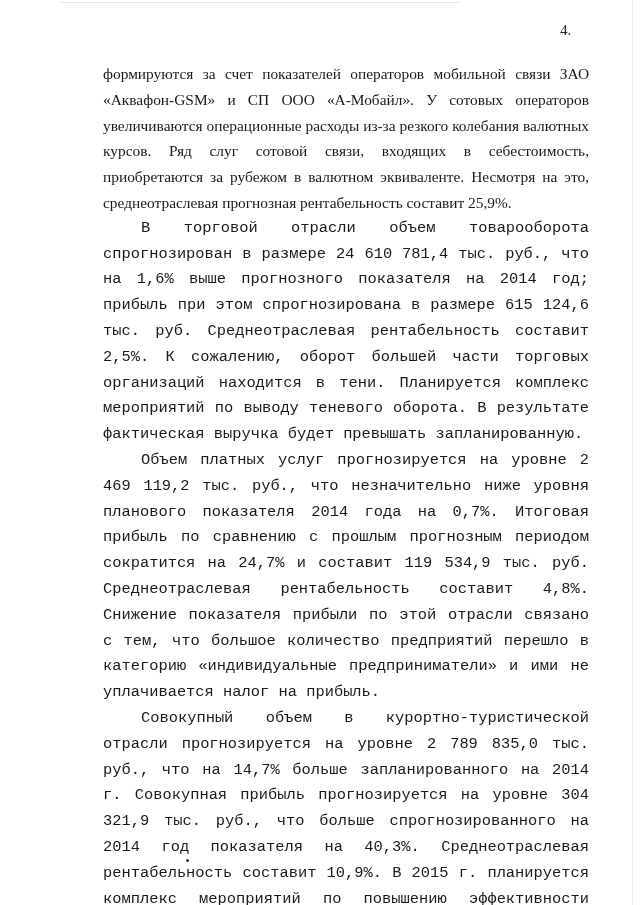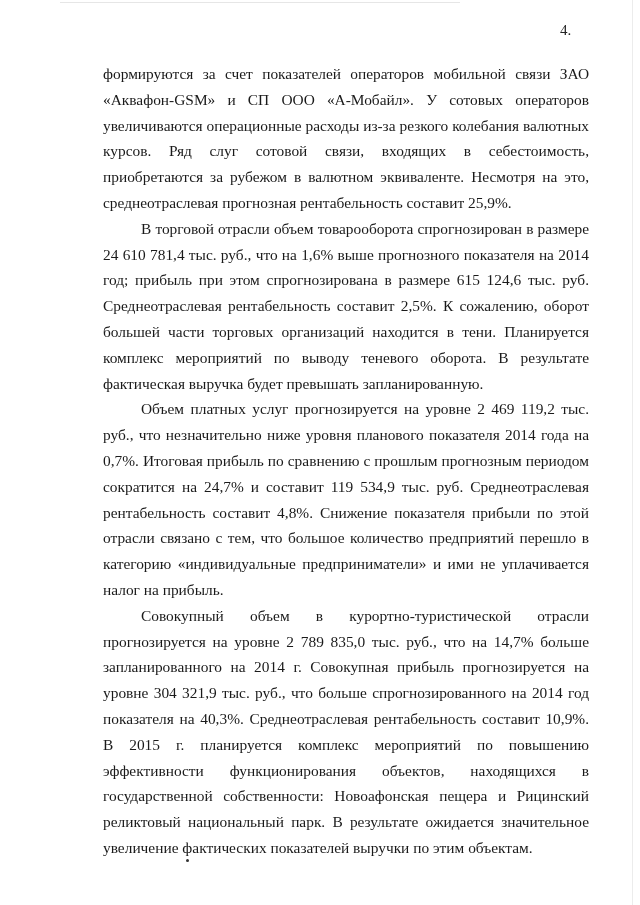--- a/index.html
+++ b/index.html
@@ -17,21 +17,21 @@
   .page-number {
     position: absolute; left: 560px; top: 22px; font-size: 15px; color: #222;
   }
   .body-text {
     position: absolute; left: 103px; top: 61px; width: 486px;
   }
   .para {
     margin: 0; font-size: 15.4px; line-height: 25.8px; text-align: justify;
     text-align-last: left;
   }
-  .para.indent { text-indent: 38px; }
+  .para.indent { text-indent: 38px; font-family: Liberation Mono, monospace; }
   .stray-dot {
     position: absolute; left: 186px; top: 859px; width: 3px; height: 3px; background: #333; border-radius: 50%;
   }
 </style>
 </head>
 <body>
 
 <div class="top-scan-line"></div>
 <div class="right-edge"></div>
 

